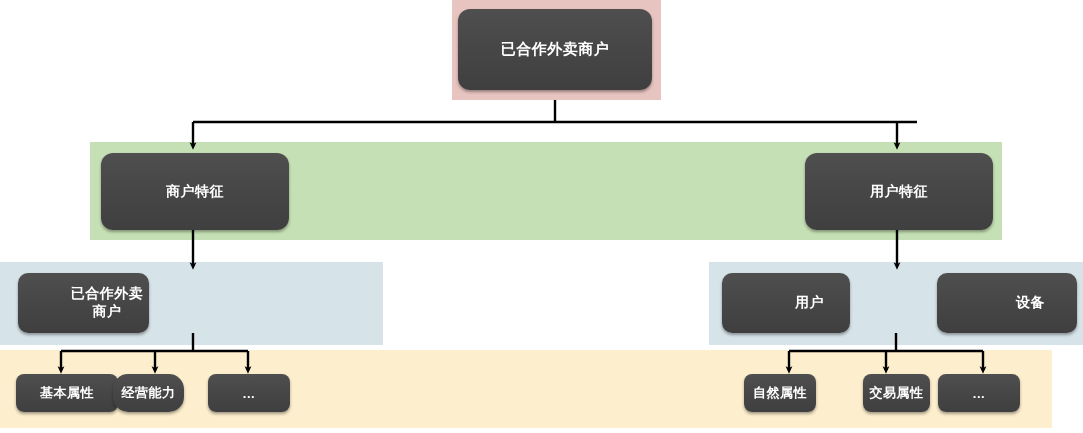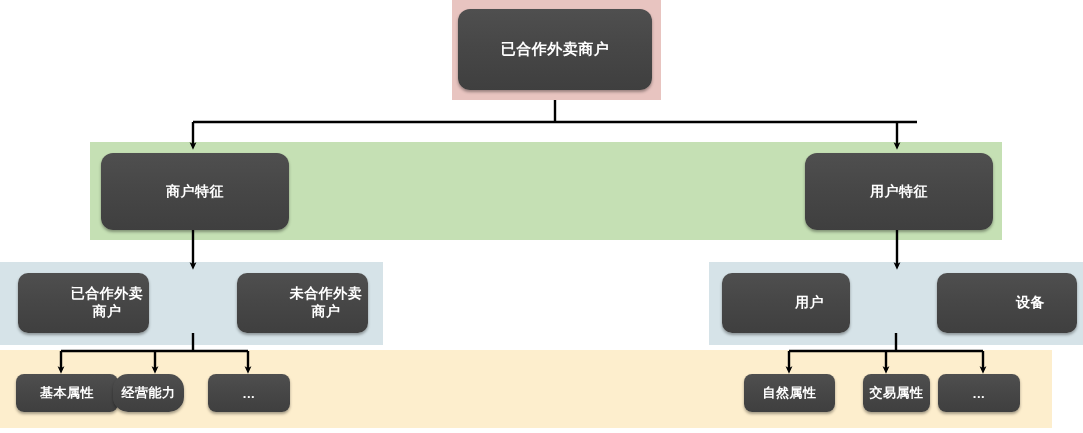--- a/index.html
+++ b/index.html
@@ -94,39 +94,36 @@
     </div>
   <div class="node node-lvl2" style="left: 805px; top: 153px; width: 188px; height: 77px;">
       <span>用户特征</span>
     </div>
   <div class="node node-lvl2" style="left: 101px; top: 153px; width: 188px; height: 77px;">
       <span>商户特征</span>
     </div>
   <div class="node node-lvl3" style="left: 18px; top: 273px; width: 131px; height: 60px;">
       <span>已合作外卖商户</span>
     </div>
-  <div class="node node-lvl3" style="left: 237px; top: 273px; width: 131px; height: 60px;">
-      <span>未合作外卖商户</span>
-    </div>
   <div class="node node-lvl3" style="left: 722px; top: 273px; width: 128px; height: 60px; justify-content: center;">
       <span>用户</span>
     </div>
   <div class="node node-lvl3" style="left: 937px; top: 273px; width: 140px; height: 60px;">
       <span>设备</span>
     </div>
   <div class="node node-lvl4" style="left: 16px; top: 374px; width: 102px; height: 38px;">
       <span>基本属性</span>
     </div>
   <div class="node node-lvl4" style="left: 113px; top: 374px; width: 71px; height: 38px; border-radius: 15px;">
       <span>经营能力</span>
     </div>
   <div class="node node-lvl4" style="left: 208px; top: 374px; width: 82px; height: 38px;">
       <span>...</span>
     </div>
-  <div class="node node-lvl4" style="left: 744px; top: 374px; width: 91px; height: 38px;">
+  <div class="node node-lvl4" style="left: 744px; top: 374px; width: 72px; height: 38px;">
       <span>自然属性</span>
     </div>
   <div class="node node-lvl4" style="left: 863px; top: 374px; width: 67px; height: 38px;">
       <span>交易属性</span>
     </div>
   <div class="node node-lvl4" style="left: 938px; top: 374px; width: 82px; height: 38px;">
       <span>...</span>
     </div>
 
 </div>

